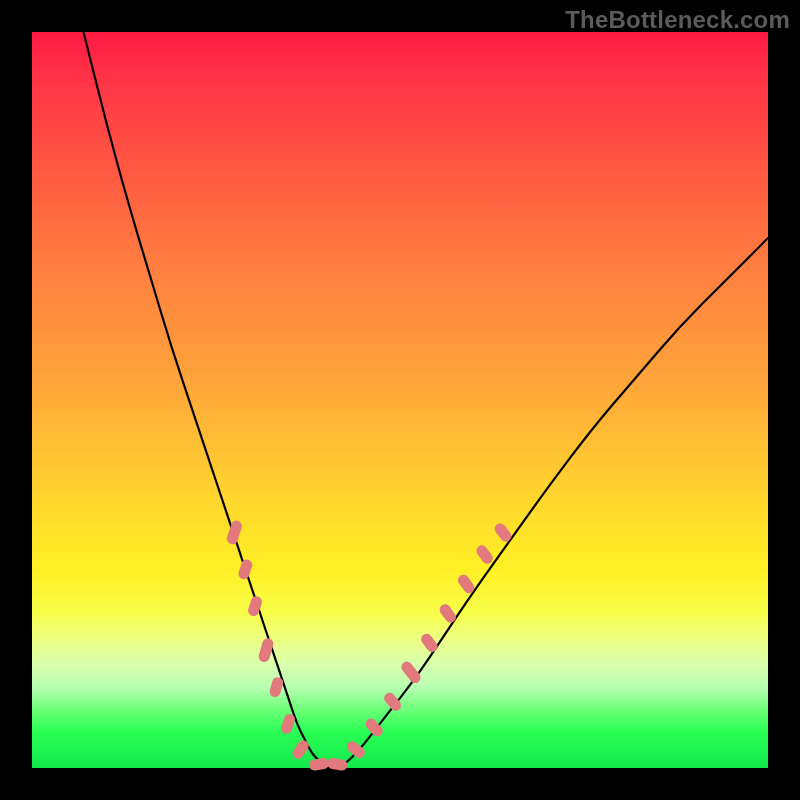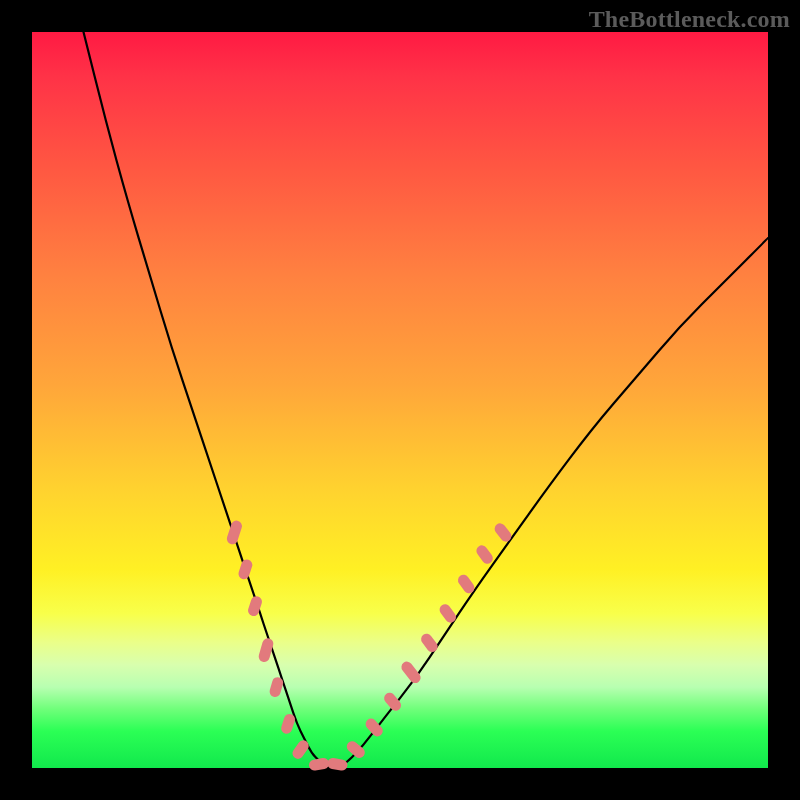--- a/index.html
+++ b/index.html
@@ -11,21 +11,20 @@
     background: #000;
     font-family: Arial, Helvetica, sans-serif;
   }
   .frame {
     position: absolute;
     left: 0;
     top: 0;
     width: 800px;
     height: 800px;
     background: #000;
-    font-family: Liberation Serif, serif;
   }
   .plot {
     position: absolute;
     left: 32px;
     top: 32px;
     width: 736px;
     height: 736px;
     
     background: linear-gradient(
       to bottom,

